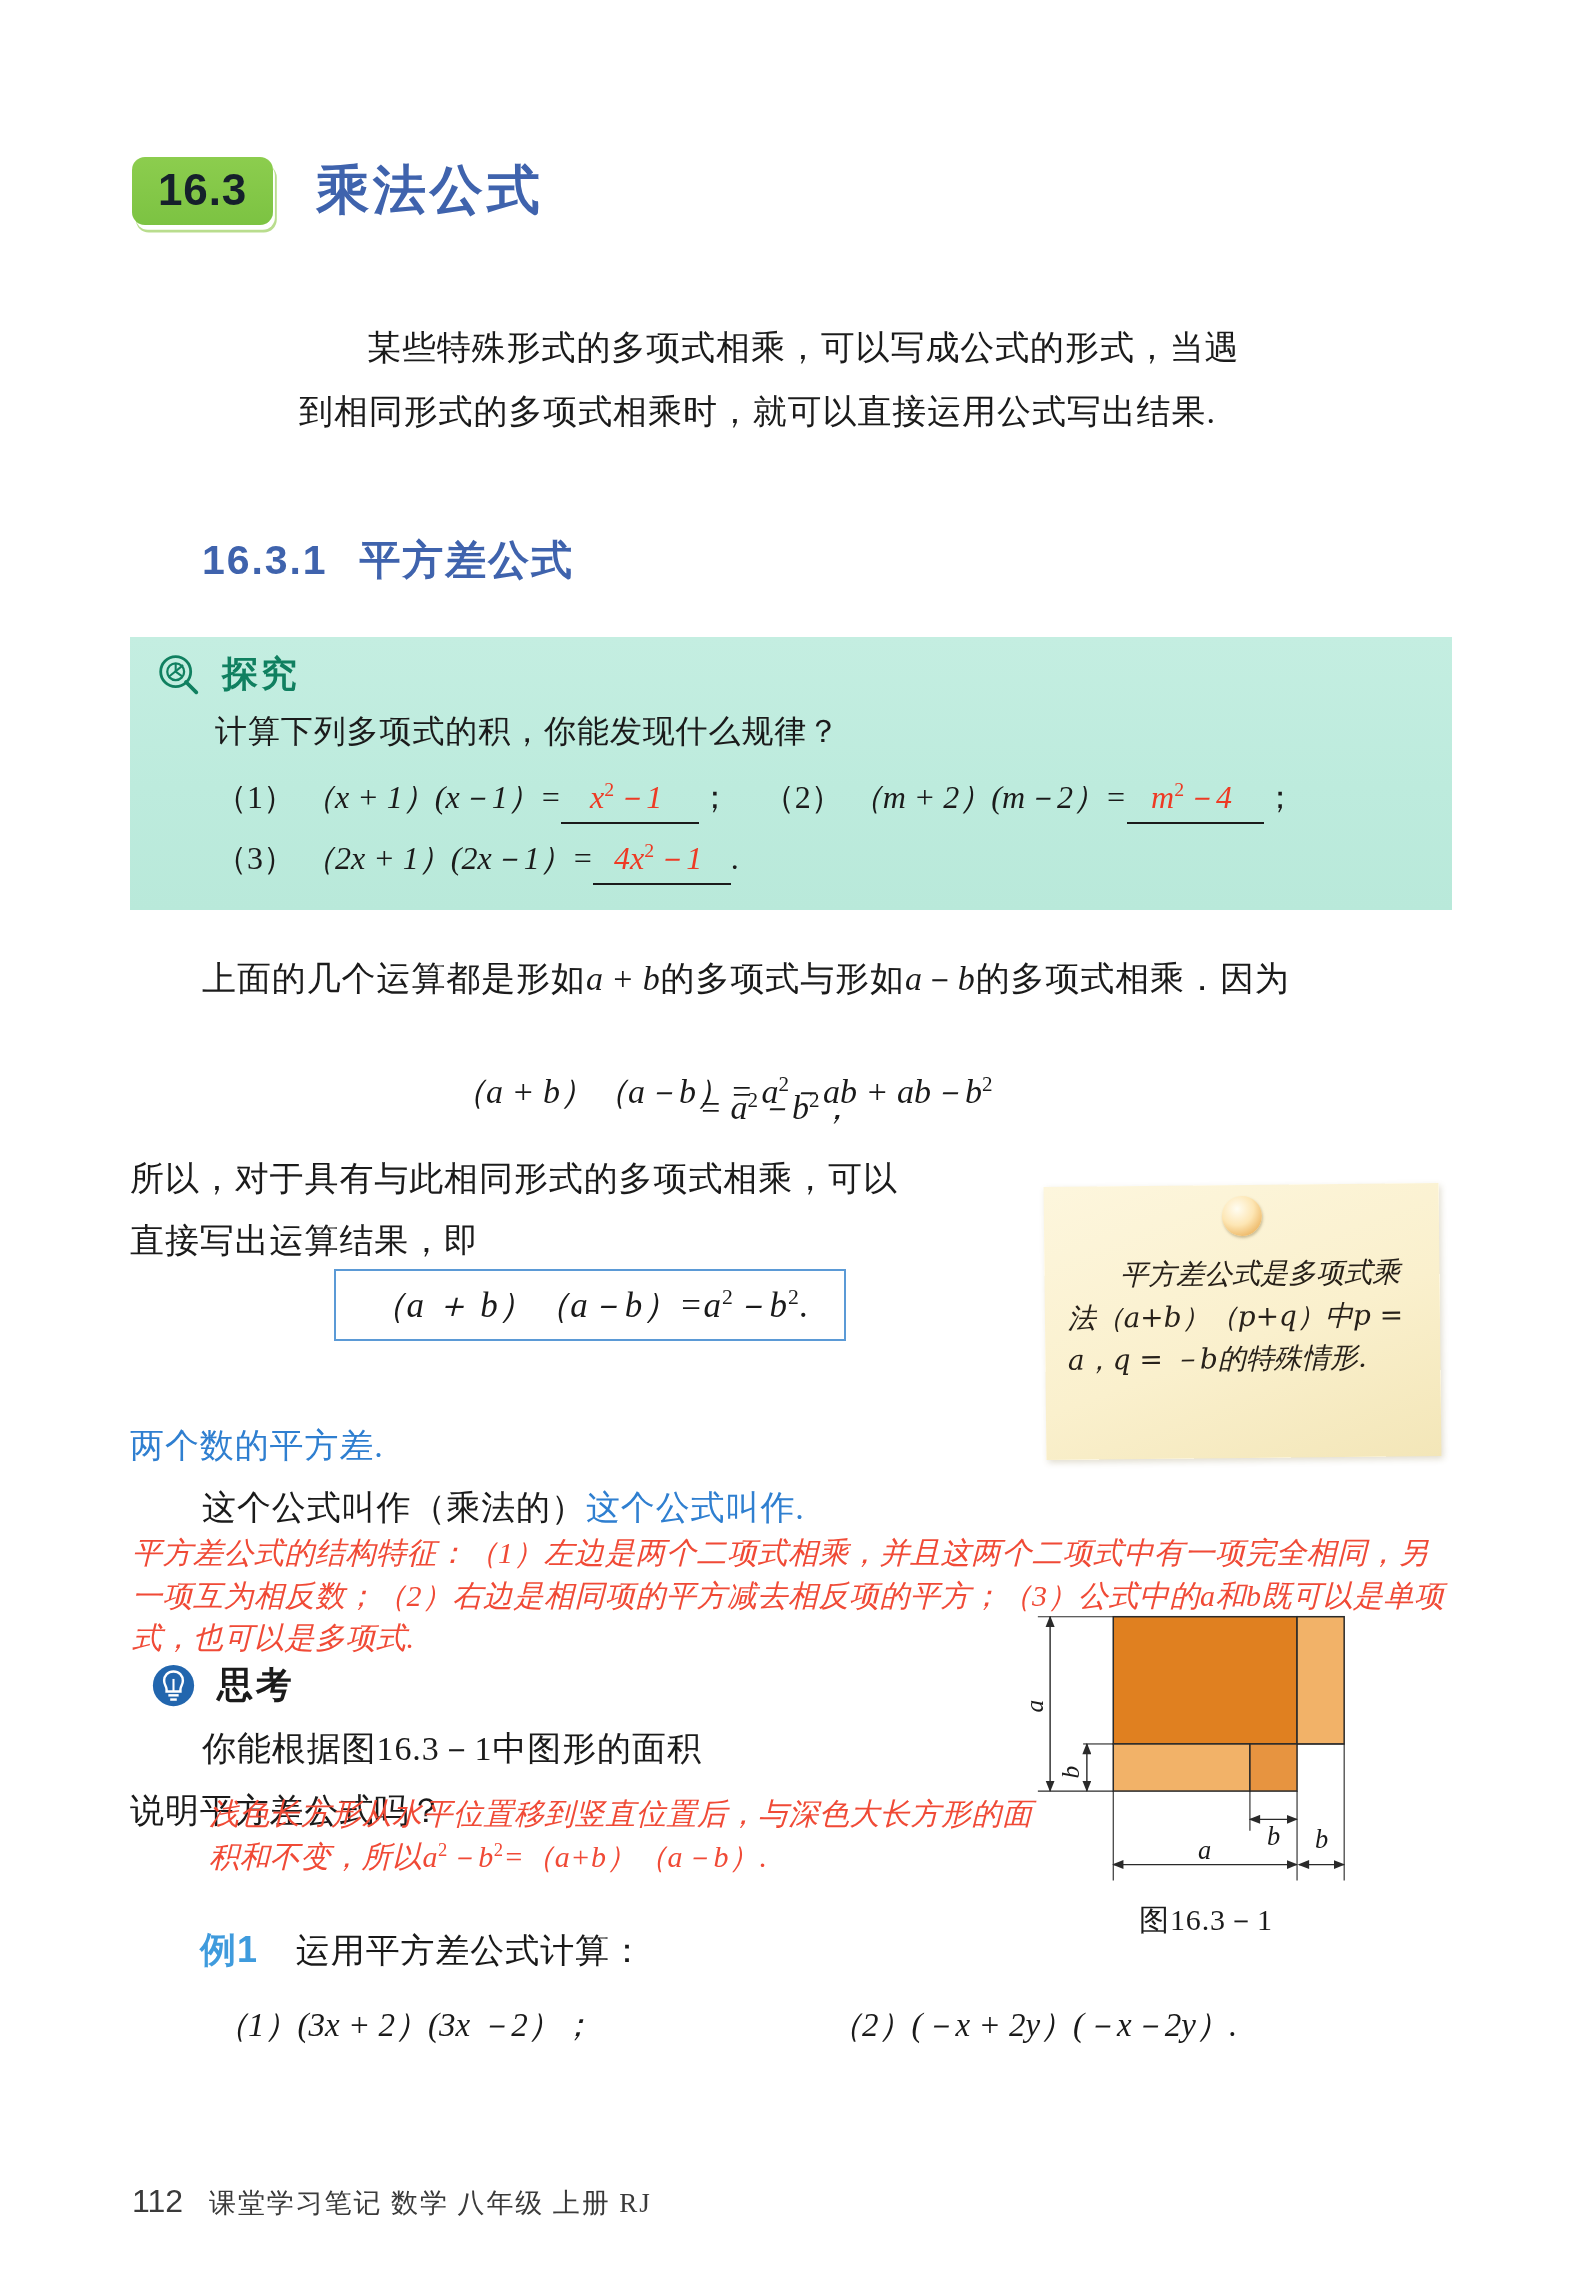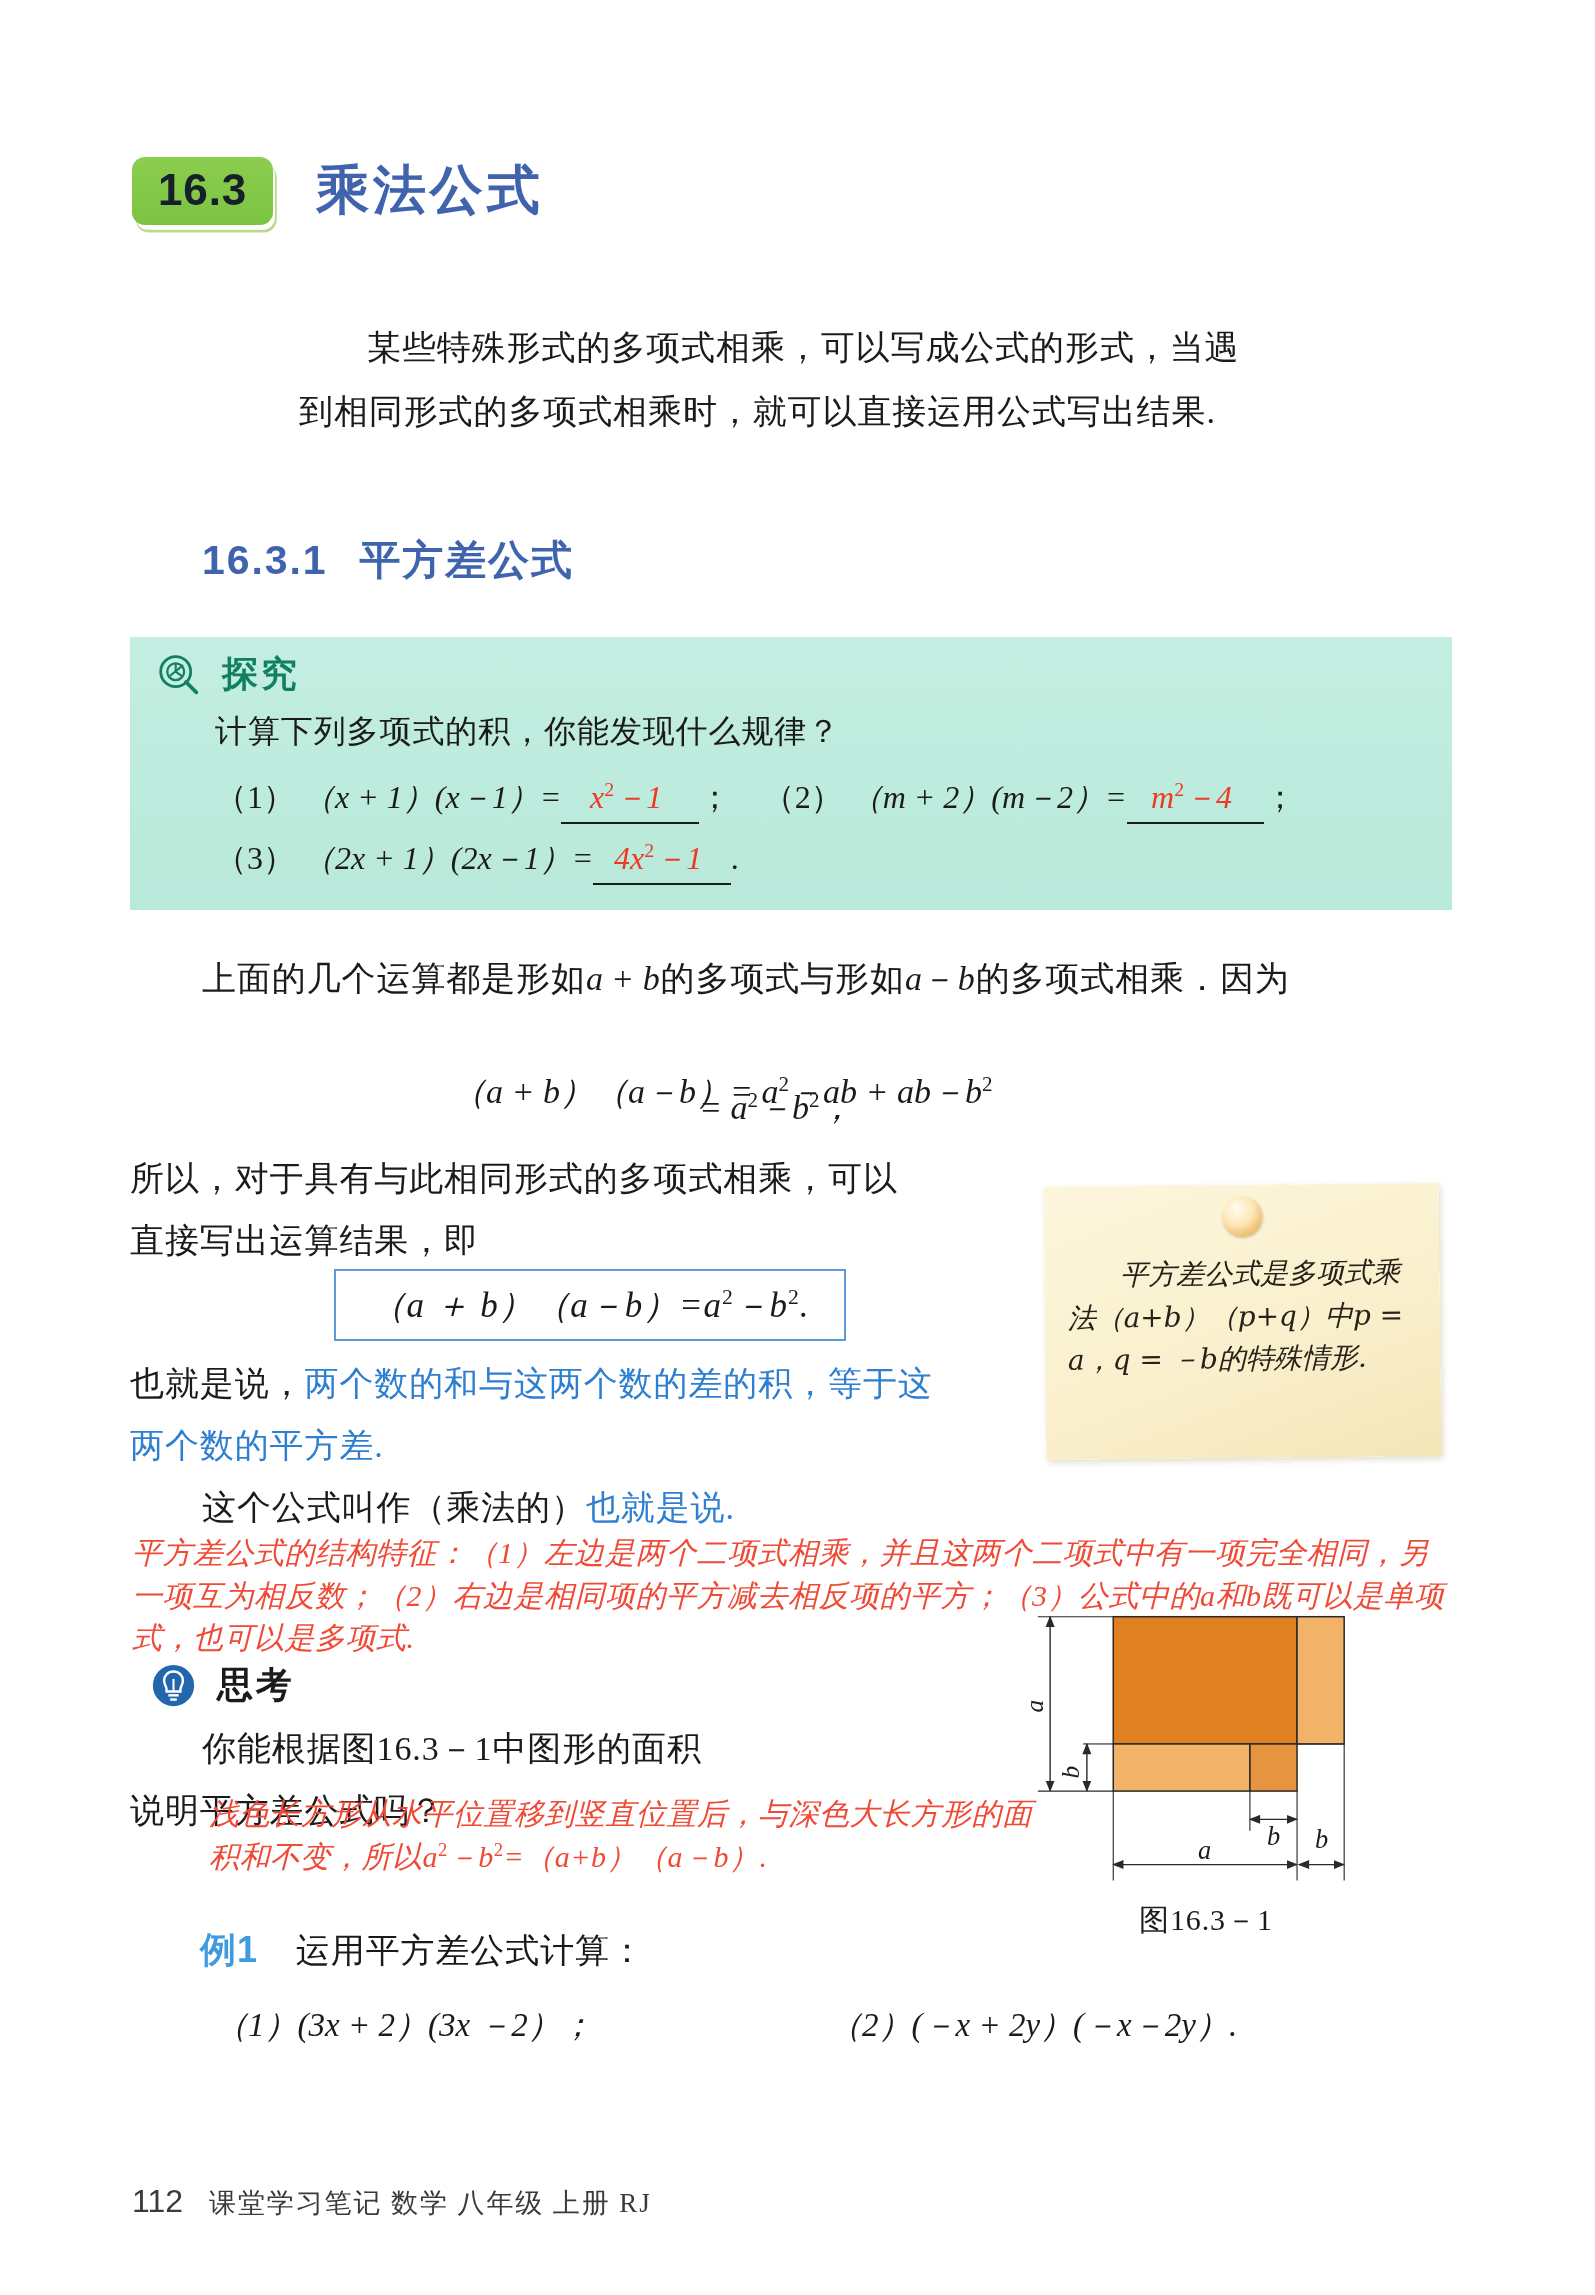--- a/index.html
+++ b/index.html
@@ -356,27 +356,24 @@
     <span class="mathit">= <i>a</i><sup class="sqn">2</sup>－<i>b</i><sup class="sqn">2</sup>，</span>
   </div>
 
   <div class="body-text so-text1">所以，对于具有与此相同形式的多项式相乘，可以</div>
   <div class="body-text so-text2">直接写出运算结果，即</div>
 
   <div class="formula-box">
     <span class="mathit">（<i>a</i> ＋ <i>b</i>）（<i>a</i>－<i>b</i>）=<i>a</i><sup class="sqn">2</sup>－<i>b</i><sup class="sqn">2</sup>.</span>
   </div>
 
-  <div class="body-text says1">
-    <span>也就是说，</span><span class="blue-text">两个数的和与这两个数的差的积，等于这</span>
-  </div>
   <div class="body-text says2 blue-text">两个数的平方差.</div>
 
   <div class="body-text named">
-    <span>这个公式叫作（乘法的）</span><span class="blue-text">也就是说.</span>
+    <span>这个公式叫作（乘法的）</span><span class="blue-text">这个公式叫作.</span>
   </div>
 
   <div class="sticky">
     <div class="sticky-pin"></div>
     <div class="sticky-text">平方差公式是多项式乘法（a+b）（p+q）中p = a，q = －b的特殊情形.</div>
   </div>
 
   <div class="hand hand-note1">平方差公式的结构特征：（1）左边是两个二项式相乘，并且这两个二项式中有一项完全相同，另一项互为相反数；（2）右边是相同项的平方减去相反项的平方；（3）公式中的a和b既可以是单项式，也可以是多项式.</div>
 
   <div class="think-head">

